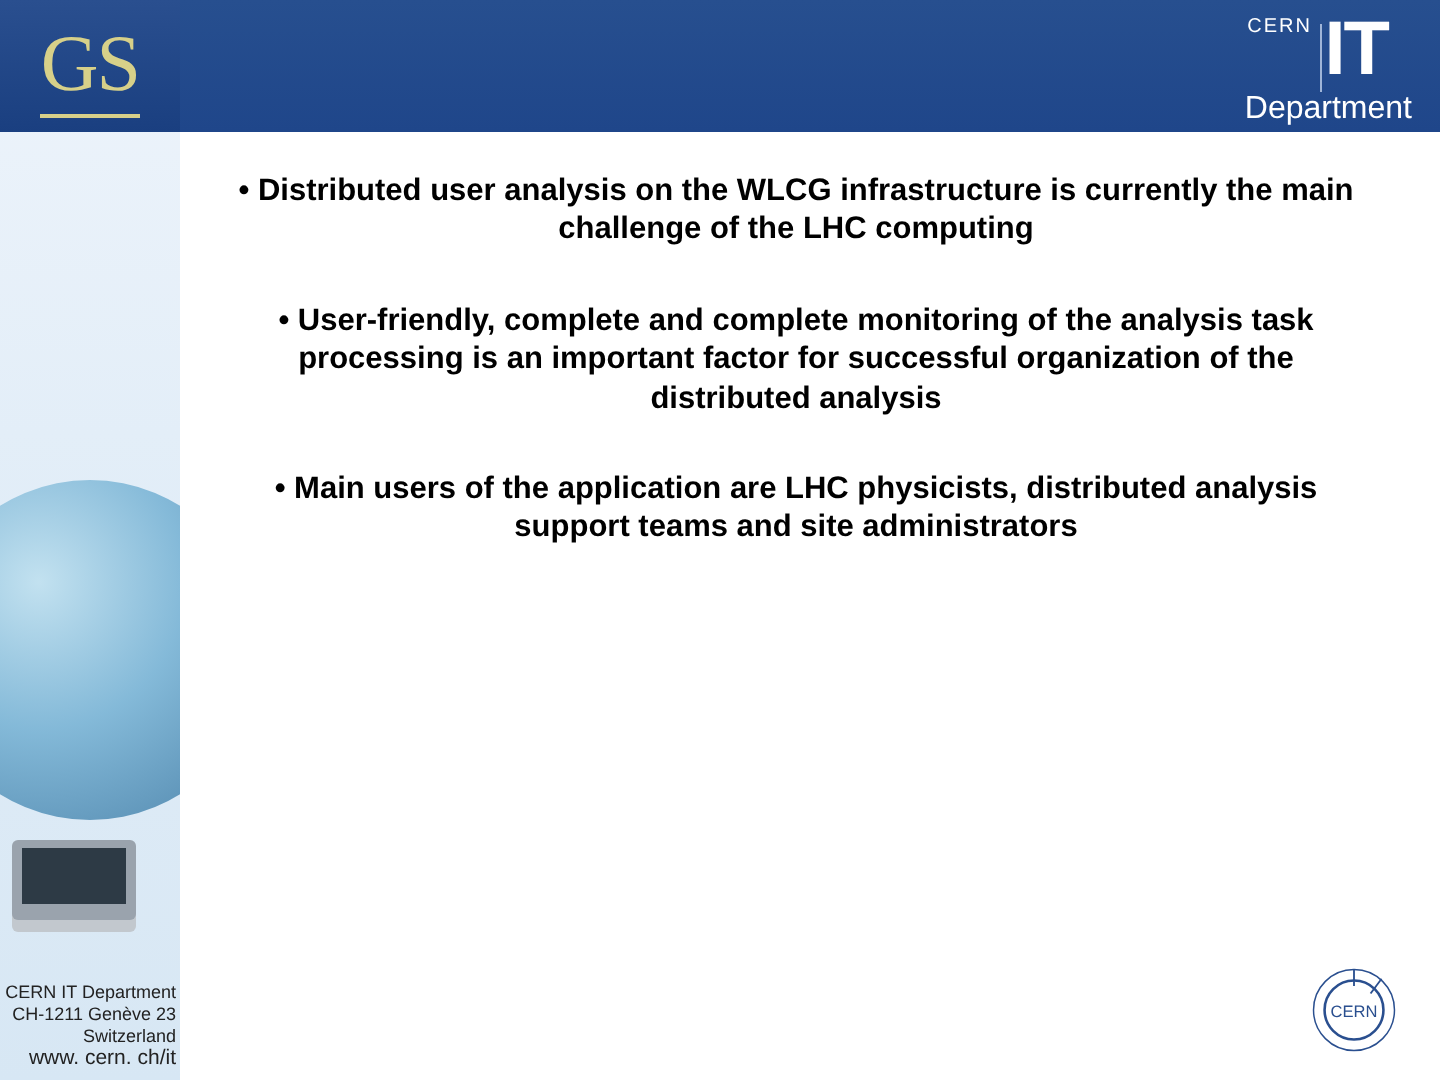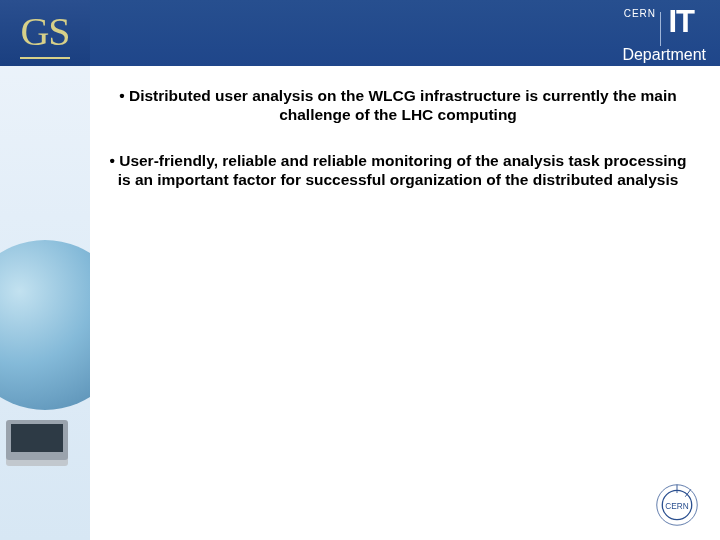--- a/index.html
+++ b/index.html
@@ -78,21 +78,21 @@
     width: 130px; height: 54px;
     color: #ffffff;
     text-align: right;
   }
   .it-logo .cern-small{
     position:absolute; right:50px; top:2px;
     font-size:10px; letter-spacing:1px;
   }
   .it-logo .it-big{
     position:absolute; right:12px; top:-2px;
-    font-size:31px; font-weight:600; letter-spacing:-1px;
+    font-size:38px; font-weight:600; letter-spacing:-1px;
   }
   .it-logo .dept{
     position:absolute; right:0; top:40px;
     font-size:16px;
   }
   .it-logo .sep{
     position:absolute; right:45px; top:6px; width:1px; height:34px; background:#9fb5d8;
   }
 
   
@@ -148,23 +148,30 @@
     <div class="it-logo">
       <span class="cern-small">CERN</span>
       <span class="sep"></span>
       <span class="it-big">IT</span>
       <span class="dept">Department</span>
     </div>
   </div>
 
   <div class="content">
     <div class="bullet">• Distributed user analysis on the WLCG infrastructure is currently the main challenge of the LHC computing</div>
-    <div class="bullet">• User-friendly, reliable and reliable monitoring of the analysis task processing is an important factor for successful organization of the distributed analysis</div>
+    <div class="bullet">• User-friendly, complete and complete monitoring of the analysis task processing is an important factor for successful organization of the distributed analysis</div>
+    <div class="bullet">• Main users of the application are LHC physicists, distributed analysis support teams and site administrators</div>
   </div>
 
+  <div class="footer">
+    <div>CERN IT Department</div>
+    <div>CH-1211 Genève 23</div>
+    <div>Switzerland</div>
+    <div class="url">www. cern. ch/it</div>
+  </div>
 
   <div class="cern-ring">
     <svg viewBox="0 0 50 50">
       <circle cx="25" cy="25" r="16" fill="none" stroke="#2a4f8f" stroke-width="1.4"></circle>
       <circle cx="25" cy="25" r="22" fill="none" stroke="#2a4f8f" stroke-width="0.8"></circle>
       <line x1="25" y1="3" x2="25" y2="12" stroke="#2a4f8f" stroke-width="1"></line>
       <line x1="40" y1="8" x2="34" y2="16" stroke="#2a4f8f" stroke-width="1"></line>
       <text x="25" y="29" text-anchor="middle" font-size="9" fill="#2a4f8f" font-family="Arial">CERN</text>
     </svg>
   </div>

